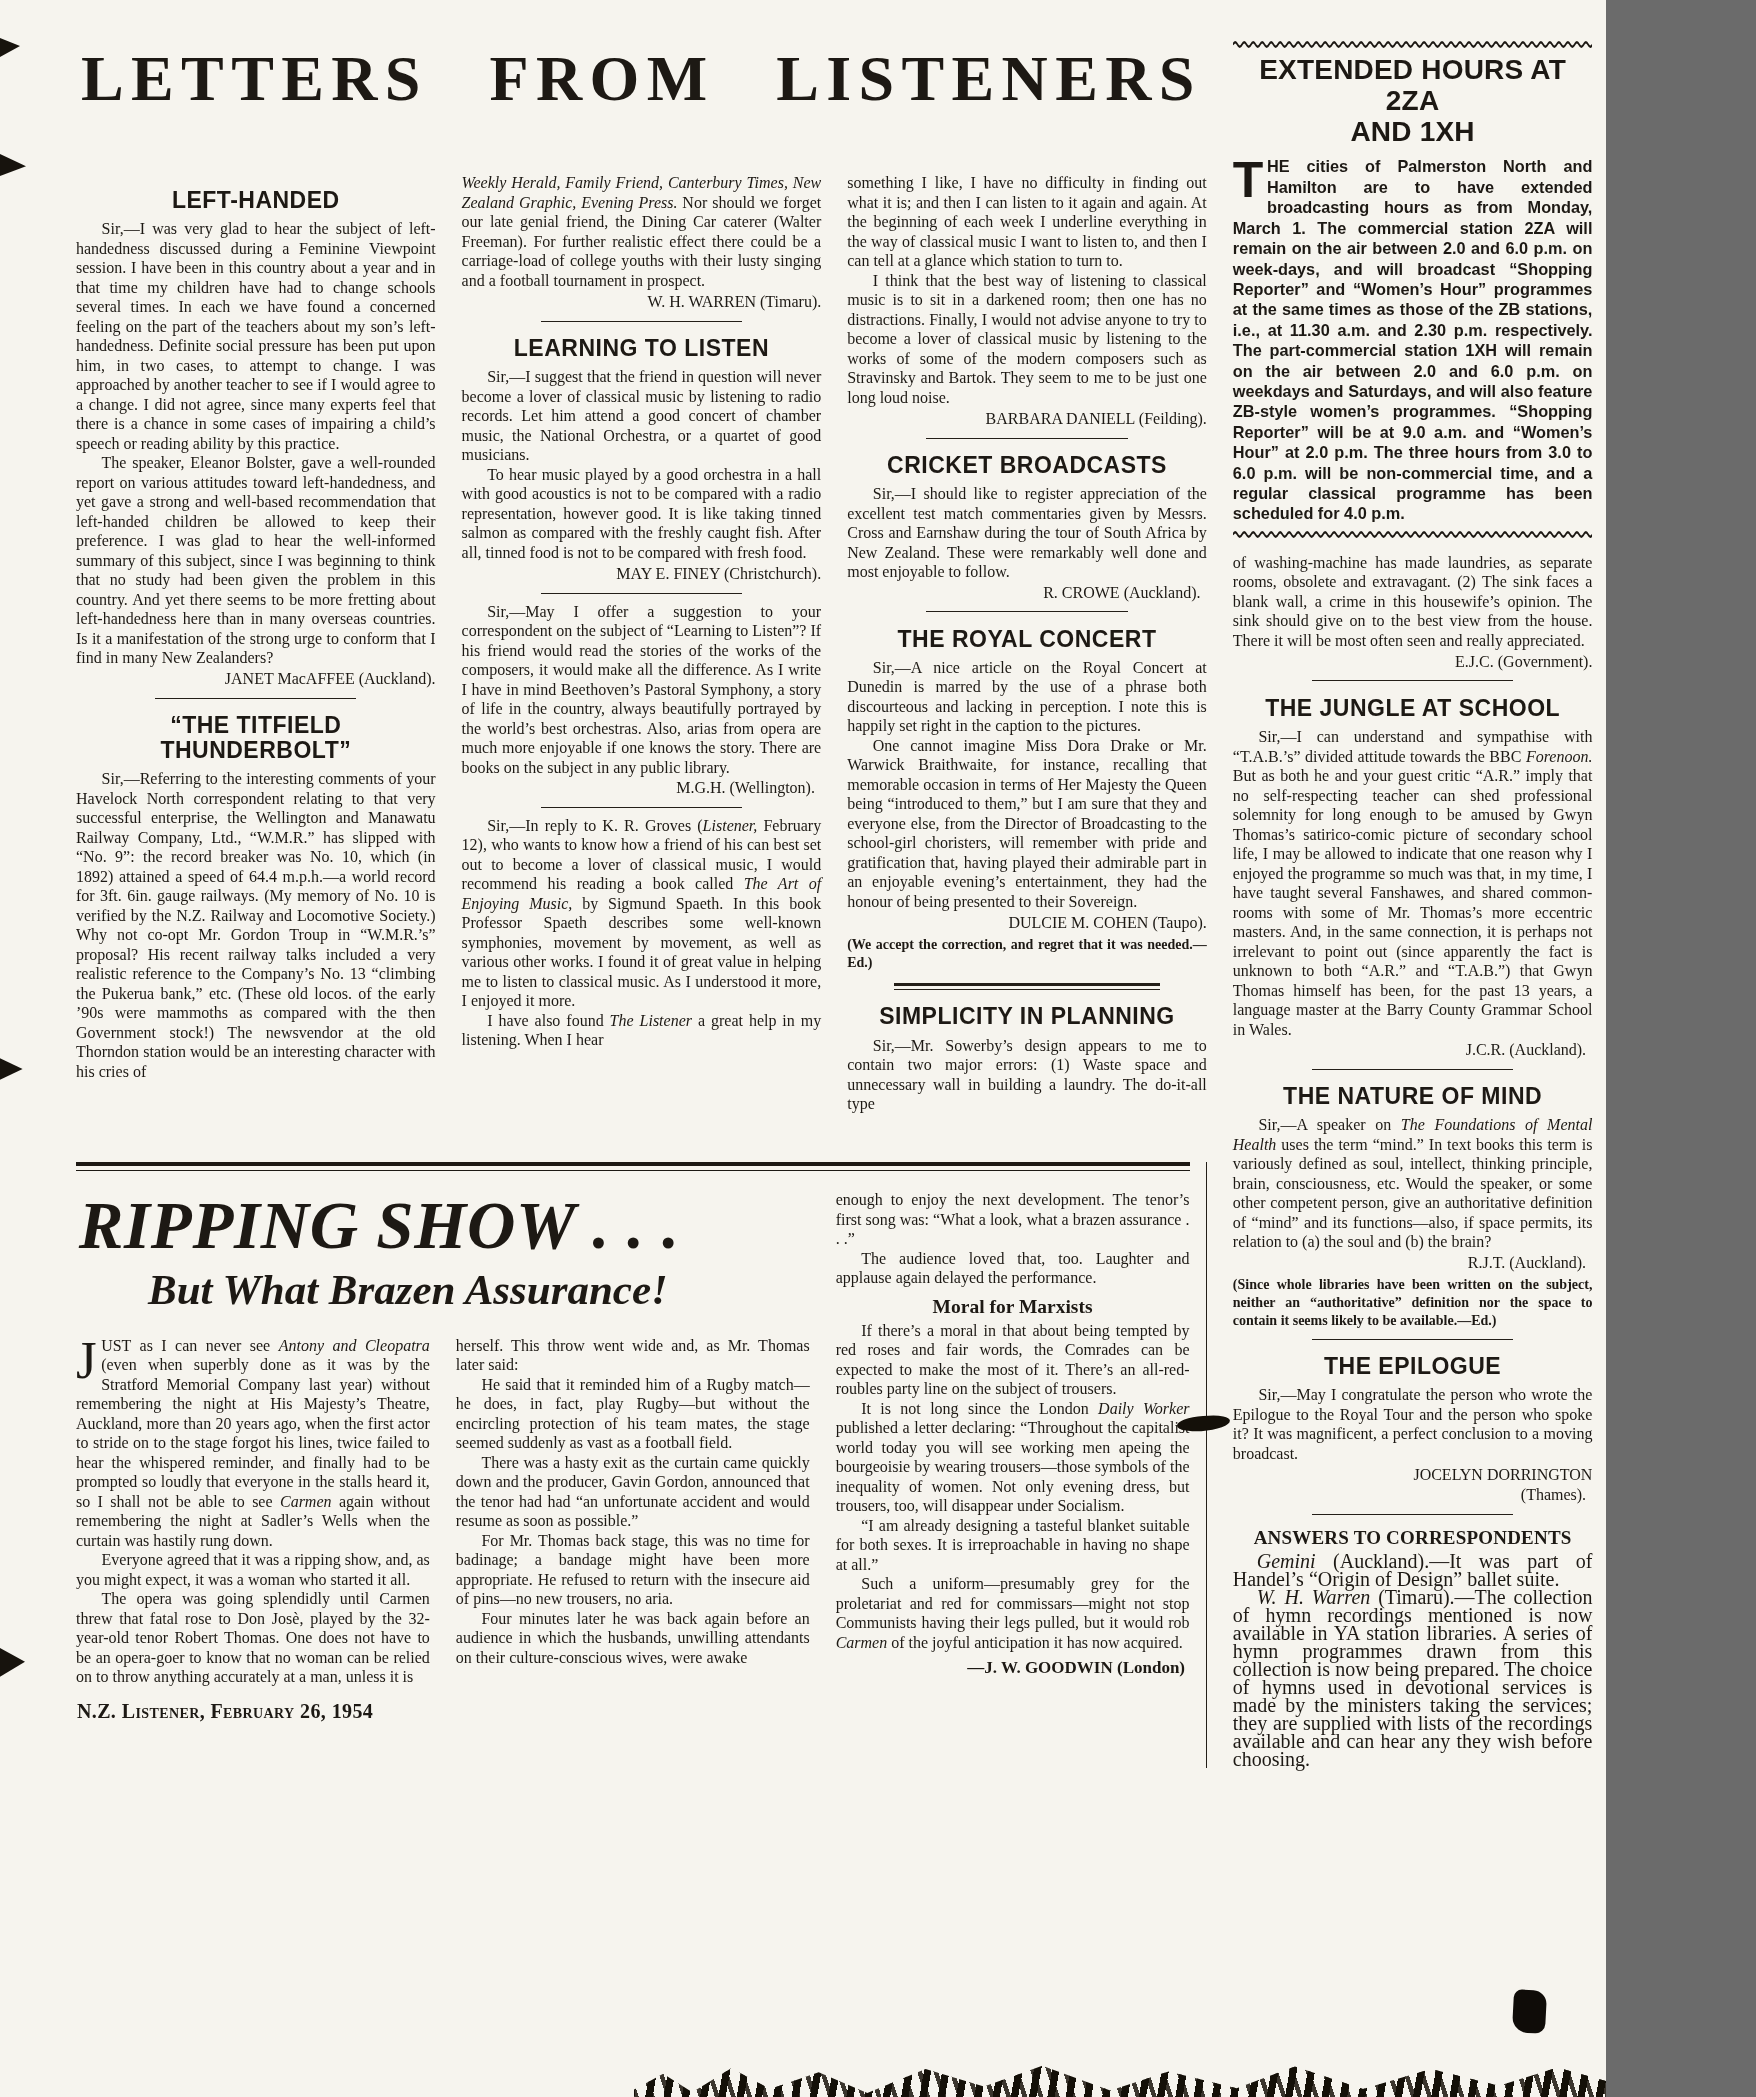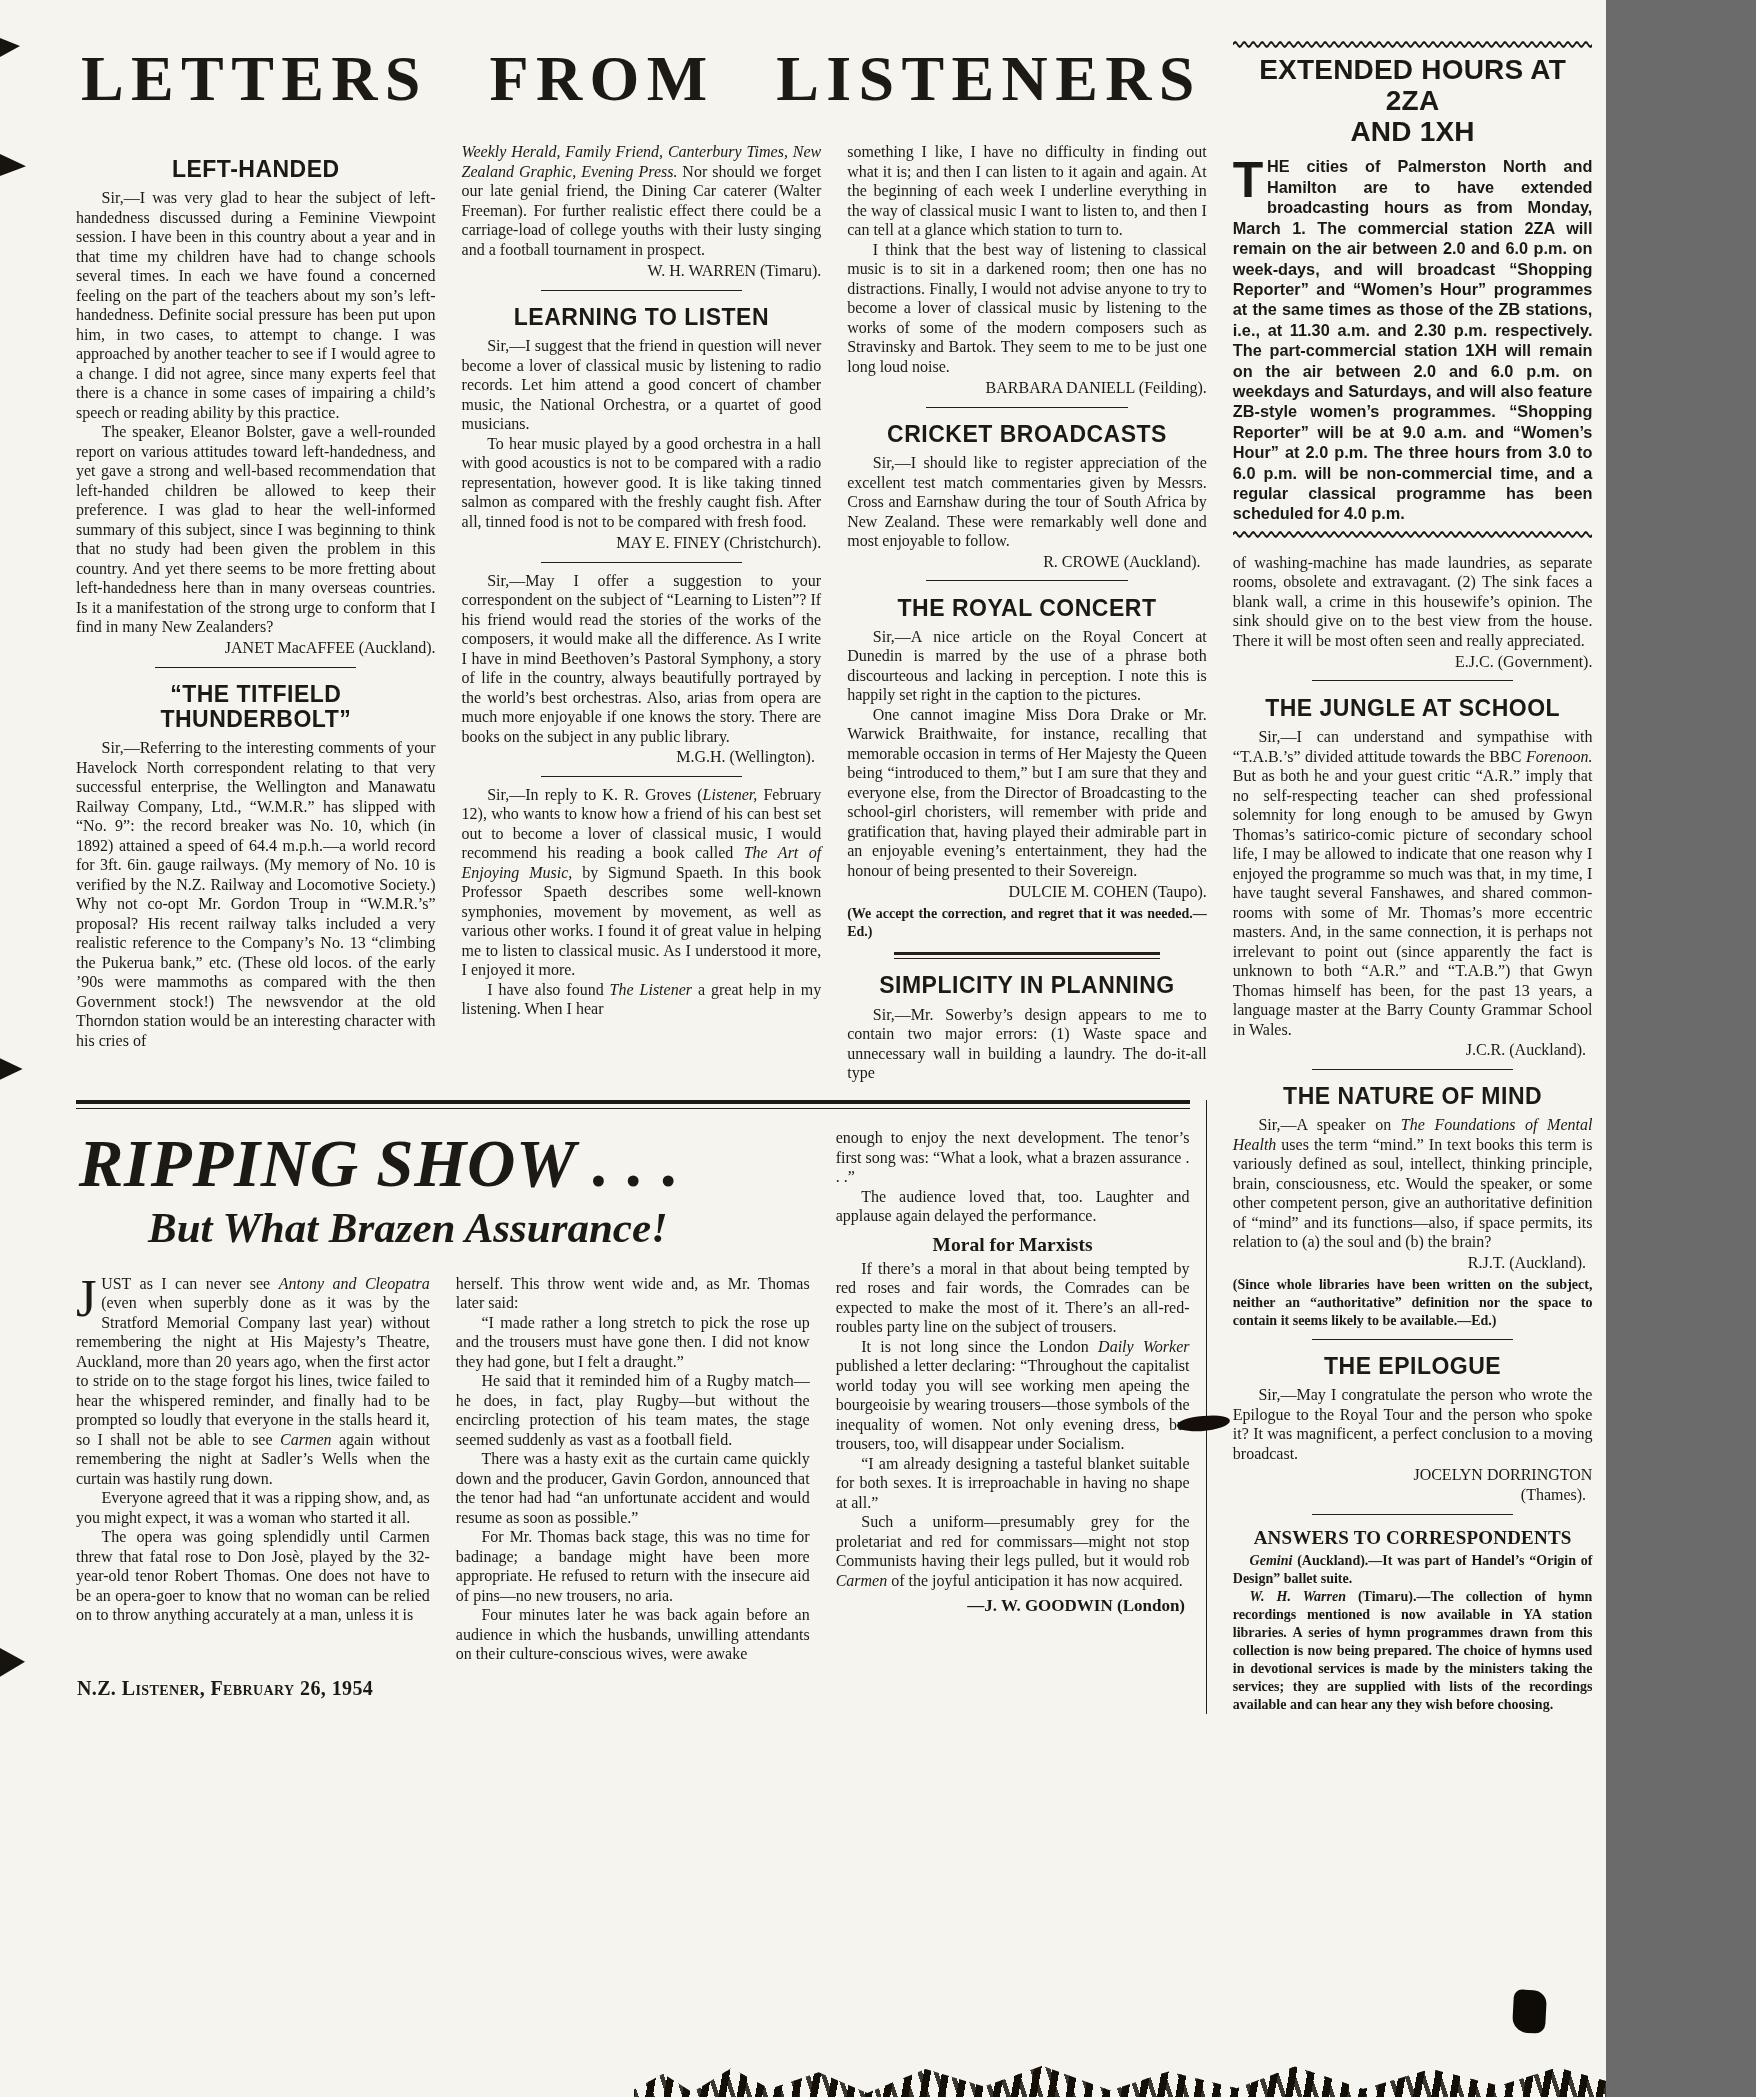--- a/index.html
+++ b/index.html
@@ -21,21 +21,21 @@
   .b-drop::first-letter{float:left;font-size:53px;line-height:.82;padding:3.6px 4.5px 0 0;}
   .b-h{font-family:"Liberation Sans",sans-serif;font-weight:700;font-size:23px;line-height:1.08;
        text-align:center;letter-spacing:0.5px;margin:14.5px 0 6.3px;text-indent:0;}
   .b-sig{text-align:right;padding-left:15%;margin:1.8px 0 0.9px;}
   .b-sigr{text-align:right;padding-right:6.3px;margin:0.9px 0;}
   .b-sigb{text-align:right;font-weight:700;font-size:17px;padding-right:4.5px;margin:5.4px 0;}
   .b-ed{font-size:14px;line-height:18px;font-weight:700;margin:3.6px 0;}
   .b-rule{width:56%;margin:9px auto 8.2px;border-top:1.8px solid #241f18;height:0;}
   .b-rule2{width:74%;margin:11px auto;border-top:3.2px solid #241f18;border-bottom:0.9px solid #241f18;height:2.7px;}
   .b-ansh{font-weight:700;font-size:19px;text-align:center;margin:12.7px 0 4.5px;letter-spacing:0.2px;}
-  .b-ans{font-size:14px;line-height:18px;font-weight:700;text-indent:1.2em;}
+  .b-ans{font-size:20px;line-height:18px;font-weight:400;text-indent:1.2em;}
   .b-sub{font-weight:700;font-size:19.5px;text-align:center;margin:9px 0 4.5px;text-indent:0;}
   
   .box{margin:1.8px 0 13.6px;}
   .box h2{font-family:"Liberation Sans",sans-serif;font-weight:700;font-size:28px;line-height:1.1;
           text-align:center;margin:6.3px 0 9px;letter-spacing:0.2px;}
   .box-body{font-family:"Liberation Sans",sans-serif;font-weight:700;font-size:16.3px;line-height:20.4px;
           text-align:justify;margin:0 0 6.3px;hyphens:auto;}
   .box-body::first-letter{float:left;font-size:50px;line-height:.8;padding:3.6px 3.6px 0 0;}
   .wavy{display:block;width:100%;height:9px;}
   
@@ -172,21 +172,20 @@
         <h3 class="feat-sub">But What Brazen Assurance!</h3>
         <div class="fc1">
 
         <div class="b b-drop">JUST as I can never see <i>Antony and Cleopatra</i> (even when superbly done as it was by the Stratford Memorial Company last year) without remembering the night at His Majesty’s Theatre, Auckland, more than 20 years ago, when the first actor to stride on to the stage forgot his lines, twice failed to hear the whispered reminder, and finally had to be prompted so loudly that everyone in the stalls heard it, so I shall not be able to see <i>Carmen</i> again without remembering the night at Sadler’s Wells when the curtain was hastily rung down.</div>
             <div class="b b-p">Everyone agreed that it was a ripping show, and, as you might expect, it was a woman who started it all.</div>
             <div class="b b-p">The opera was going splendidly until Carmen threw that fatal rose to Don Josè, played by the 32-year-old tenor Robert Thomas. One does not have to be an opera-goer to know that no woman can be relied on to throw anything accurately at a man, unless it is</div>
           </div>
         <div class="fc2">
 
         <div class="b b-pn">herself. This throw went wide and, as Mr. Thomas later said:</div>
-            <div class="b b-p">“I made rather a long stretch to pick the rose up and the trousers must have gone then. I did not know they had gone, but I felt a draught.”</div>
             <div class="b b-p">He said that it reminded him of a Rugby match—he does, in fact, play Rugby—but without the encircling protection of his team mates, the stage seemed suddenly as vast as a football field.</div>
             <div class="b b-p">There was a hasty exit as the curtain came quickly down and the producer, Gavin Gordon, announced that the tenor had had “an unfortunate accident and would resume as soon as possible.”</div>
             <div class="b b-p">For Mr. Thomas back stage, this was no time for badinage; a bandage might have been more appropriate. He refused to return with the insecure aid of pins—no new trousers, no aria.</div>
             <div class="b b-p">Four minutes later he was back again before an audience in which the husbands, unwilling attendants on their culture-conscious wives, were awake</div>
           </div>
         <div class="fc3">
 
         <div class="b b-pn">enough to enjoy the next development. The tenor’s first song was: “What a look, what a brazen assurance . . .”</div>
             <div class="b b-p">The audience loved that, too. Laughter and applause again delayed the performance.</div>
             <div class="b b-sub">Moral for Marxists</div>

